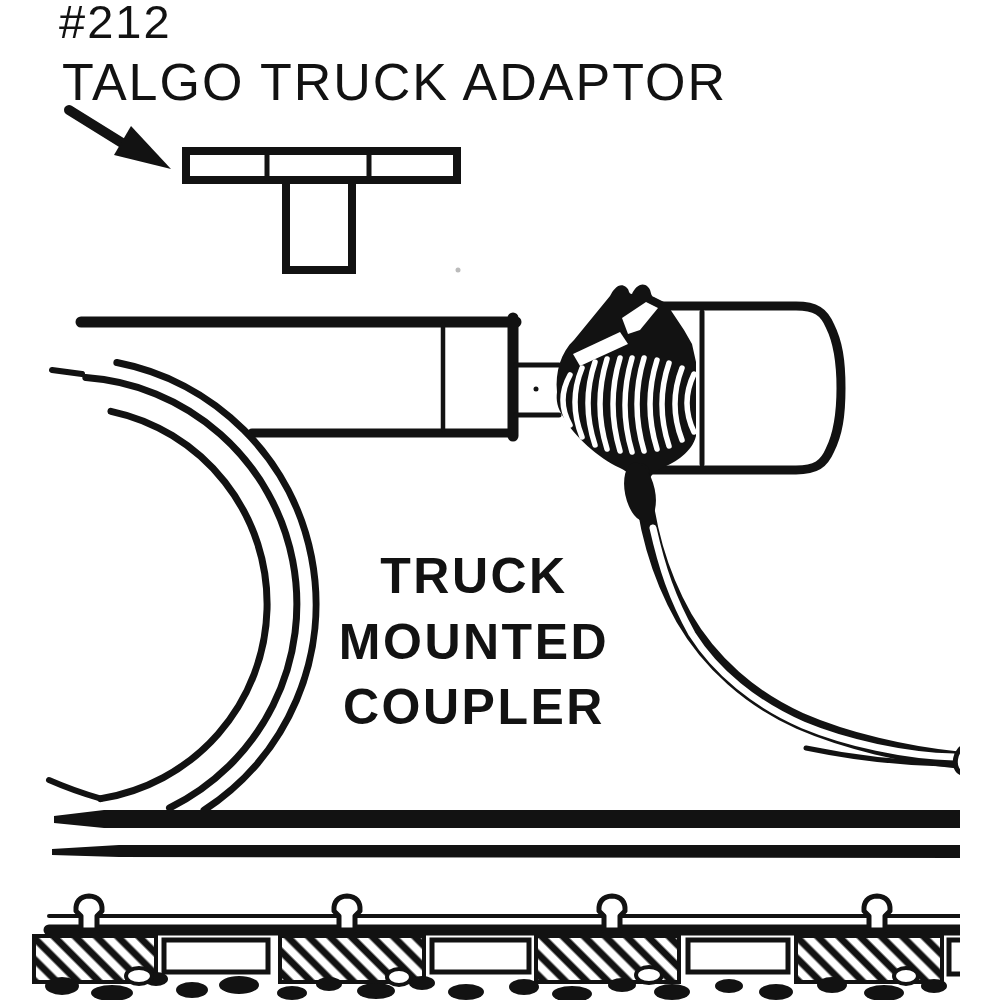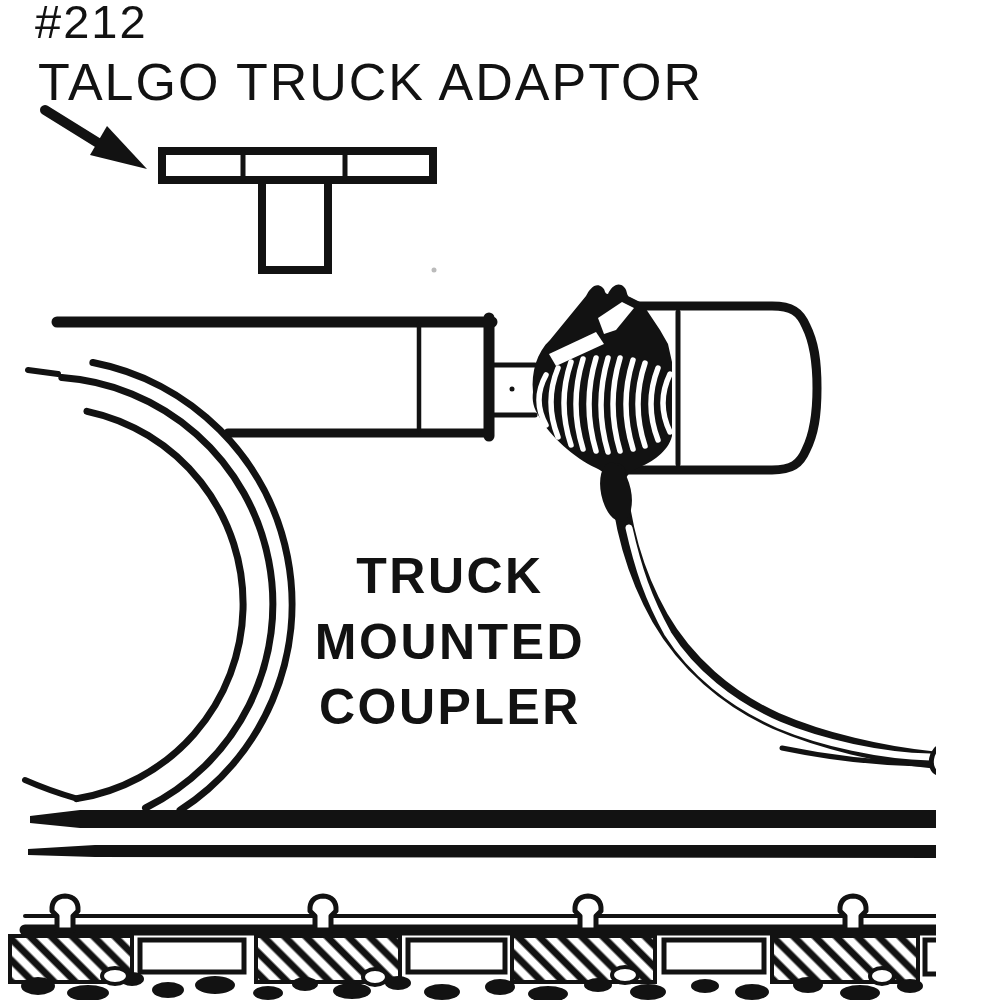--- a/index.html
+++ b/index.html
@@ -1,17 +1,17 @@
 <!DOCTYPE html>
 <html style="--ink: #121212; --paper: #ffffff;"><head>
 <meta charset="utf-8">
 <style>
   :root { --ink:#121212; --paper:#ffffff; }
   html,body{margin:0;padding:0;background:var(--paper);}
-  .stage{position:relative;width:936px;height:1000px;background:var(--paper);overflow:hidden;}
+  .stage{position:relative;width:936px;height:1000px;background:var(--paper);overflow:hidden;padding-left:24px;}
   svg{display:block;}
   .s{stroke:var(--ink);fill:none;stroke-linecap:round;}
   .f{fill:var(--ink);stroke:none;}
   .wf{fill:var(--paper);stroke:none;}
   .wfs{fill:var(--paper);stroke:var(--ink);}
   .ws{stroke:var(--paper);fill:none;stroke-linecap:round;}
   text{fill:var(--ink);font-family:"Liberation Sans","DejaVu Sans",sans-serif;}
   .num{font-size:47px;letter-spacing:2px;}
   .lbl{font-size:52px;letter-spacing:2px;}
   .cap{font-size:50px;font-weight:bold;letter-spacing:2.5px;text-anchor:middle;}

